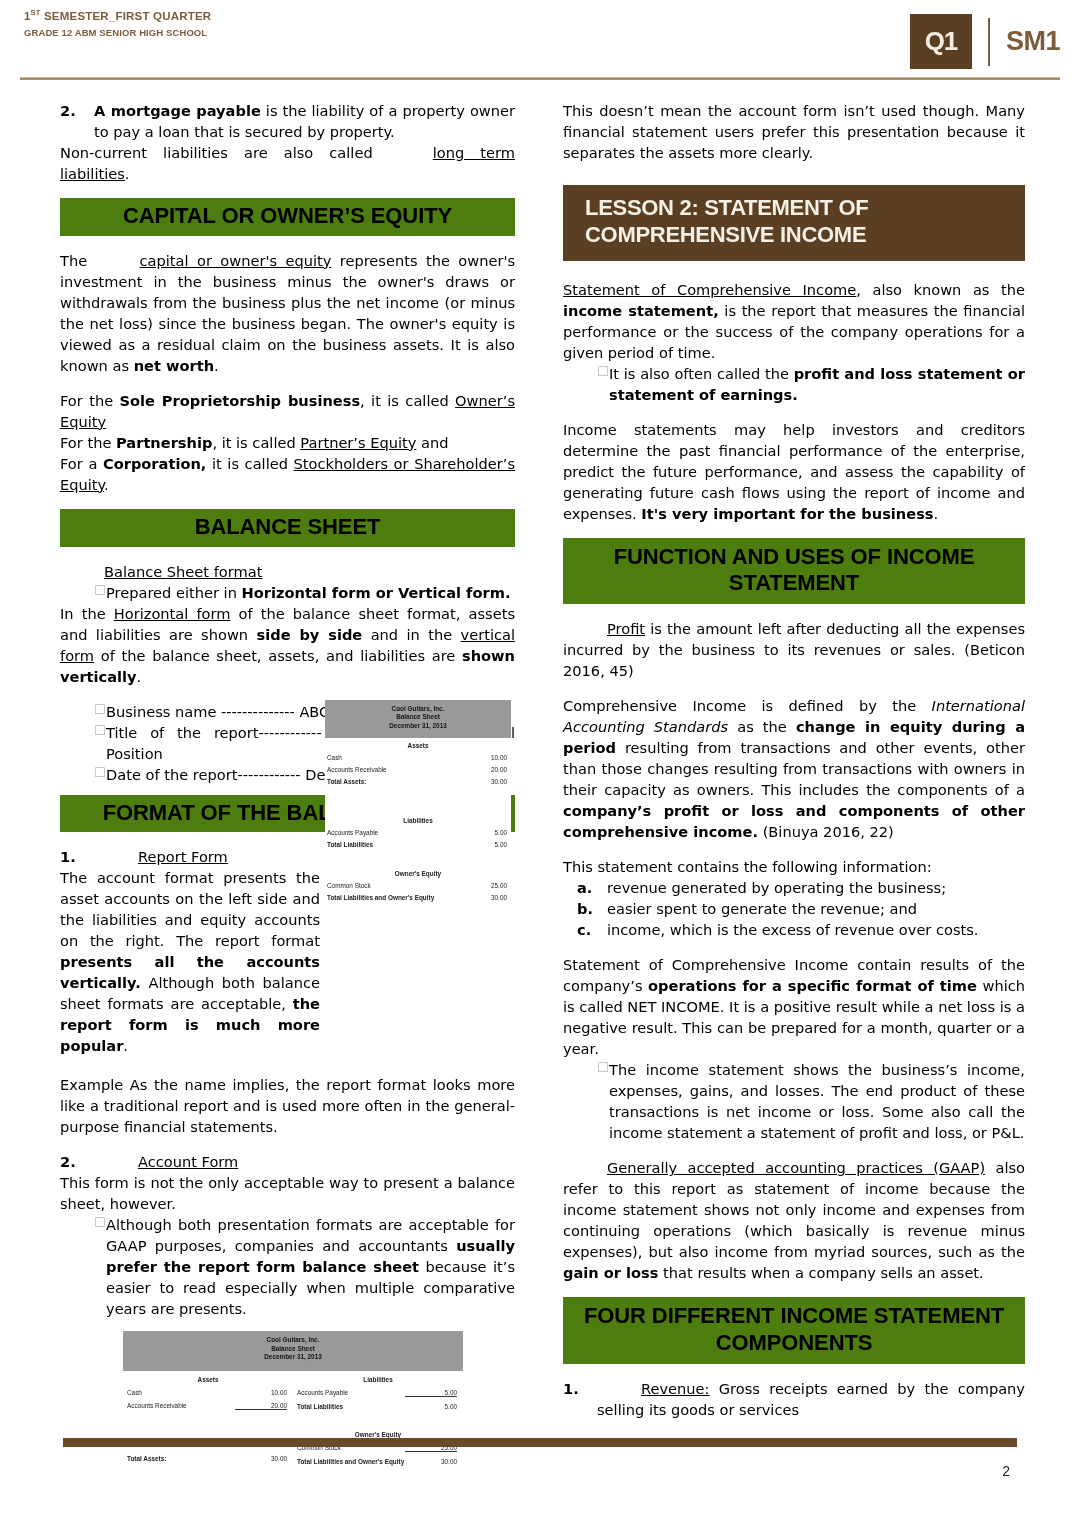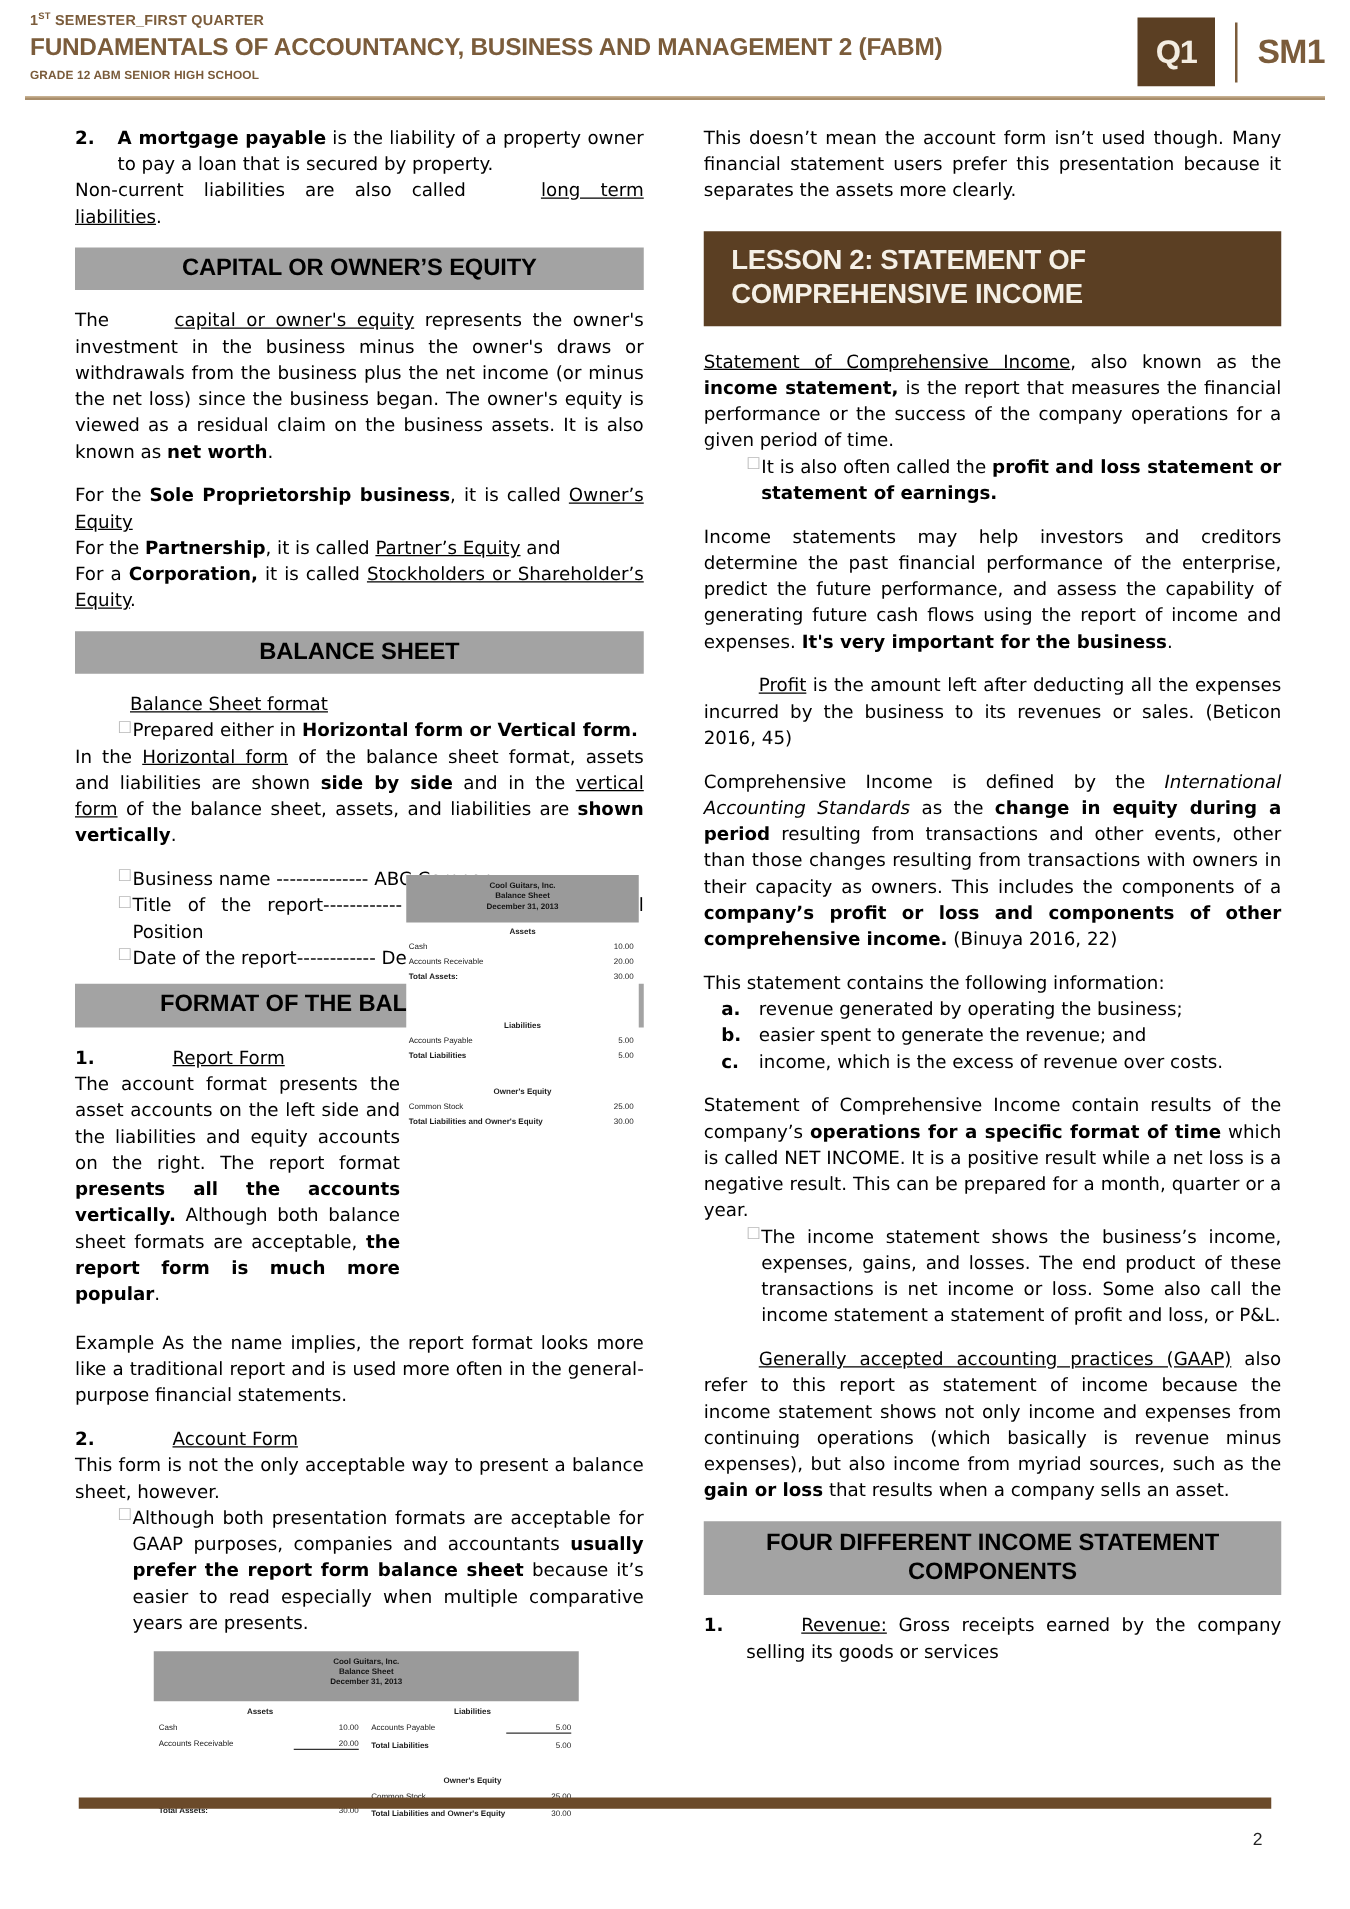--- a/index.html
+++ b/index.html
@@ -135,25 +135,25 @@
     flex: 0 0 46px;
     width: 46px;
     padding-left: 34px;
     color: #b8b8b8;
     font-size: 13px;
   }
   .bullet-row .btxt { flex: 1; text-align: justify; }
 
   
   .sec-bar {
-    background: #a3a3a3;
+    background: #4d7c0f;
     color: #000;
     font-family: "Liberation Sans", sans-serif;
     font-weight: 700;
-    font-size: 19px;
+    font-size: 22px;
     text-align: center;
     padding: 5px 8px 6px 8px;
     margin: 6px 0 14px 0;
     line-height: 1.22;
     letter-spacing: -.1px;
   }
   .sec-bar.two-line { padding: 6px 8px 7px 8px; }
 
   .lesson-bar {
     background: #5b3f23;
@@ -230,21 +230,20 @@
     font-size: 14px;
     color: #222;
   }
 </style>
 </head>
 <body>
 
 <div class="page-header">
   <div class="hdr-left">
     <div class="hdr-sem"><span>1</span><sup>ST</sup> <span>SEMESTER_FIRST QUARTER</span></div>
-    <div class="hdr-title">FUNDAMENTALS OF ACCOUNTANCY, BUSINESS AND MANAGEMENT 2 (FABM)</div>
     <div class="hdr-grade">GRADE 12 ABM SENIOR HIGH SCHOOL</div>
   </div>
   <div class="hdr-right">
     <div class="q-badge">Q1</div>
     <div class="q-sep"></div>
     <div class="sm-label">SM1</div>
   </div>
   <div class="hdr-rule"></div>
 </div>
 
@@ -379,20 +378,21 @@
     <div class="lesson-bar">LESSON 2: STATEMENT OF COMPREHENSIVE INCOME</div>
 
     <p class="para tight"><span class="u">Statement of Comprehensive Income</span><span>, also known as the </span><span class="b">income statement,</span><span> is the report that measures the financial performance or the success of the company operations for a given period of time.</span></p>
     <div class="bullet-row">
       <div class="bx">☐</div>
       <div class="btxt"><span>It is also often called the </span><span class="b">profit and loss statement or statement of earnings.</span></div>
     </div>
 
     <p class="para" style="margin-top:14px;"><span>Income statements may help investors and creditors determine the past financial performance of the enterprise, predict the future performance, and assess the capability of generating future cash flows using the report of income and expenses. </span><span class="b">It's very important for the business</span><span>.</span></p>
 
+    <div class="sec-bar two-line">FUNCTION AND USES OF INCOME STATEMENT</div>
 
     <p class="para"><span class="bu">Profit</span><span> is the amount left after deducting all the expenses incurred by the business to its revenues or sales. (Beticon 2016, 45)</span></p>
 
     <p class="para"><span>Comprehensive Income is defined by the </span><span class="i">International Accounting Standards</span><span> as the </span><span class="b">change in equity during a period</span><span> resulting from transactions and other events, other than those changes resulting from transactions with owners in their capacity as owners. This includes the components of a </span><span class="b">company’s profit or loss and components of other comprehensive income.</span><span> (Binuya 2016, 22)</span></p>
 
     <p class="para tight">This statement contains the following information:</p>
     <div class="num-item-a">
       <div class="num">a.</div>
       <div class="num-txt">revenue generated by operating the business;</div>
     </div>

